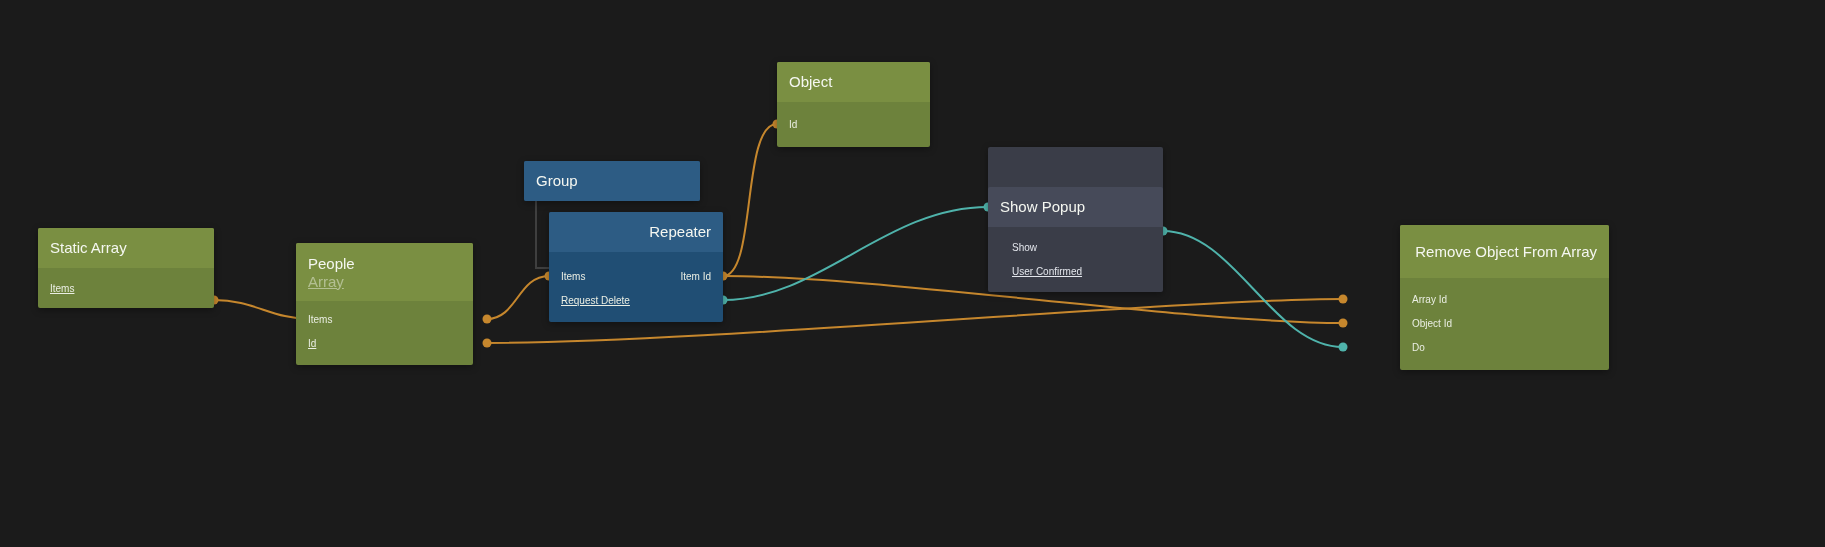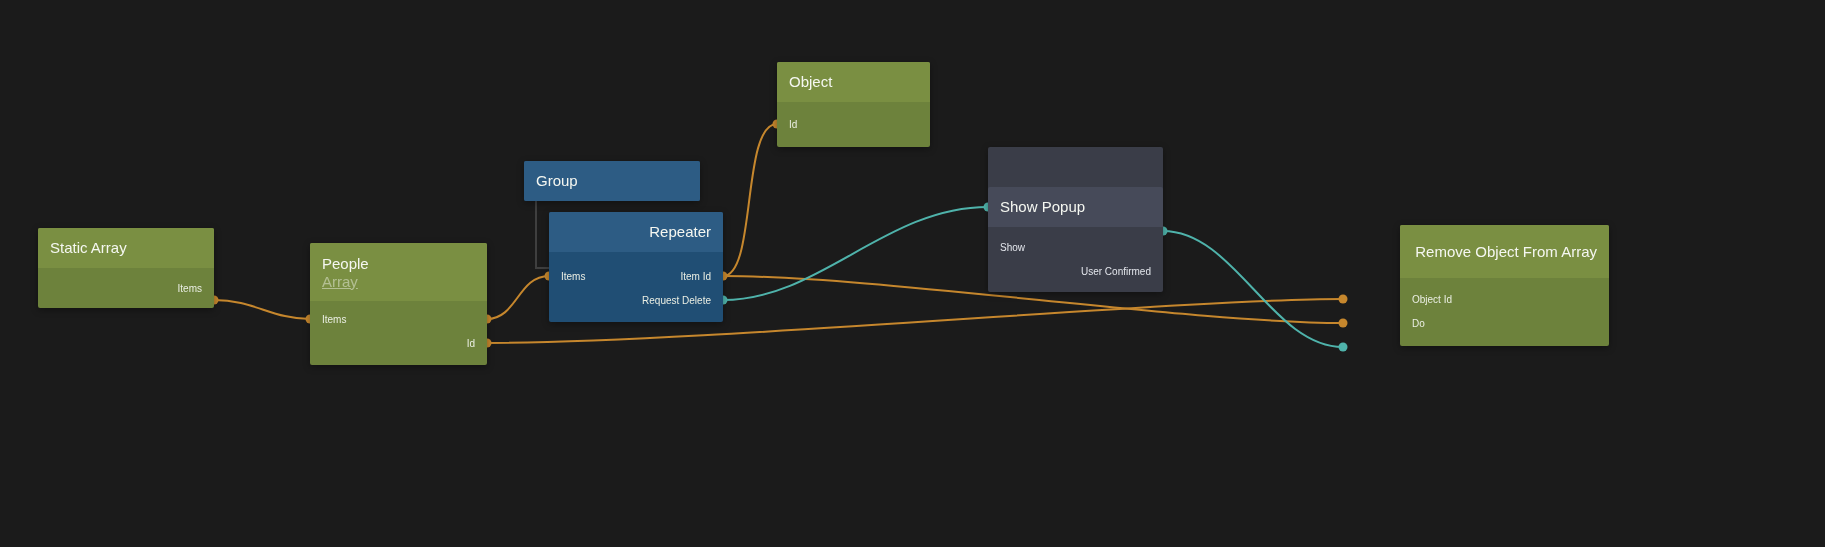--- a/index.html
+++ b/index.html
@@ -20,55 +20,55 @@
     display:flex; flex-direction:column; justify-content:center;
     padding:0 12px; border-radius:2px 2px 0 0;
   }
   .title { font-size:15px; line-height:18px; color:#f5f7f1; }
   .subtitle { font-size:15px; line-height:17px; color:rgba(235,240,225,0.5);text-decoration:underline; }
   .body { border-radius:0 0 2px 2px; }
   .row {
     height:24px; display:flex; align-items:center;
     padding:0 12px; font-size:10px; color:#eaeee3;
   }
-  .row.right { justify-content:flex-end; }
+  .row.right { justify-content:flex-start;text-decoration:underline; }
   .row.both  { justify-content:space-between; }
 
   
   .green        { background:#6d823c; }
   .green .hdr   { background:#7a8f42; }
   .blue         { background:#204e74; }
   .blue  .hdr   { background:#2d5c84; }
   .slate        { background:#3a3d48; }
   .slate .hdr   { background:#464a59; }
   .slate .row   { color:#e3e6ec; }
 
   
   #node-static-array { left:38px;  top:228px; width:176px; }
   #node-static-array .hdr { height:40px; }
   #node-static-array .body { padding:8px 0 8px; }
 
-  #node-people { left:310px; top:243px; width:177px; }
+  #node-people { left:296px; top:243px; width:177px; }
   #node-people .hdr { height:58px; }
   #node-people .body { padding:6px 0 10px; }
 
   #node-group { left:524px; top:161px; width:176px; }
   #node-group .hdr { height:40px; border-radius:2px; }
 
   #node-repeater { left:549px; top:212px; width:174px; }
   #node-repeater .hdr { height:40px;text-align:right; }
   #node-repeater .body { padding:12px 0 10px; }
 
   #node-object { left:777px; top:62px; width:153px; }
   #node-object .hdr { height:40px; }
   #node-object .body { padding:10px 0 11px; }
 
   #node-show-popup { left:988px; top:147px; width:175px; }
   #node-show-popup .hdr { height:40px;margin-top:40px; }
-  #node-show-popup .body { padding:8px 0 9px; }
+  #node-show-popup .body { padding:8px 12px 9px; }
 
   #node-remove { left:1400px; top:225px; width:209px;text-align:right; }
   #node-remove .hdr { height:53px; }
   #node-remove .body { padding:9px 0 11px; }
 </style>
 </head>
 <body>
 
 <div id="canvas">
 
@@ -171,20 +171,23 @@
       </div>
     </div>
   </div>
 
   <div class="node green" id="node-remove">
     <div class="hdr">
       <div class="title">Remove Object From Array</div>
     </div>
     <div class="body">
       <div class="row">
+        <span>Array Id</span>
+      </div>
+      <div class="row">
         <span>Object Id</span>
       </div>
       <div class="row">
         <span>Do</span>
       </div>
     </div>
   </div>
 
 </div>
 

